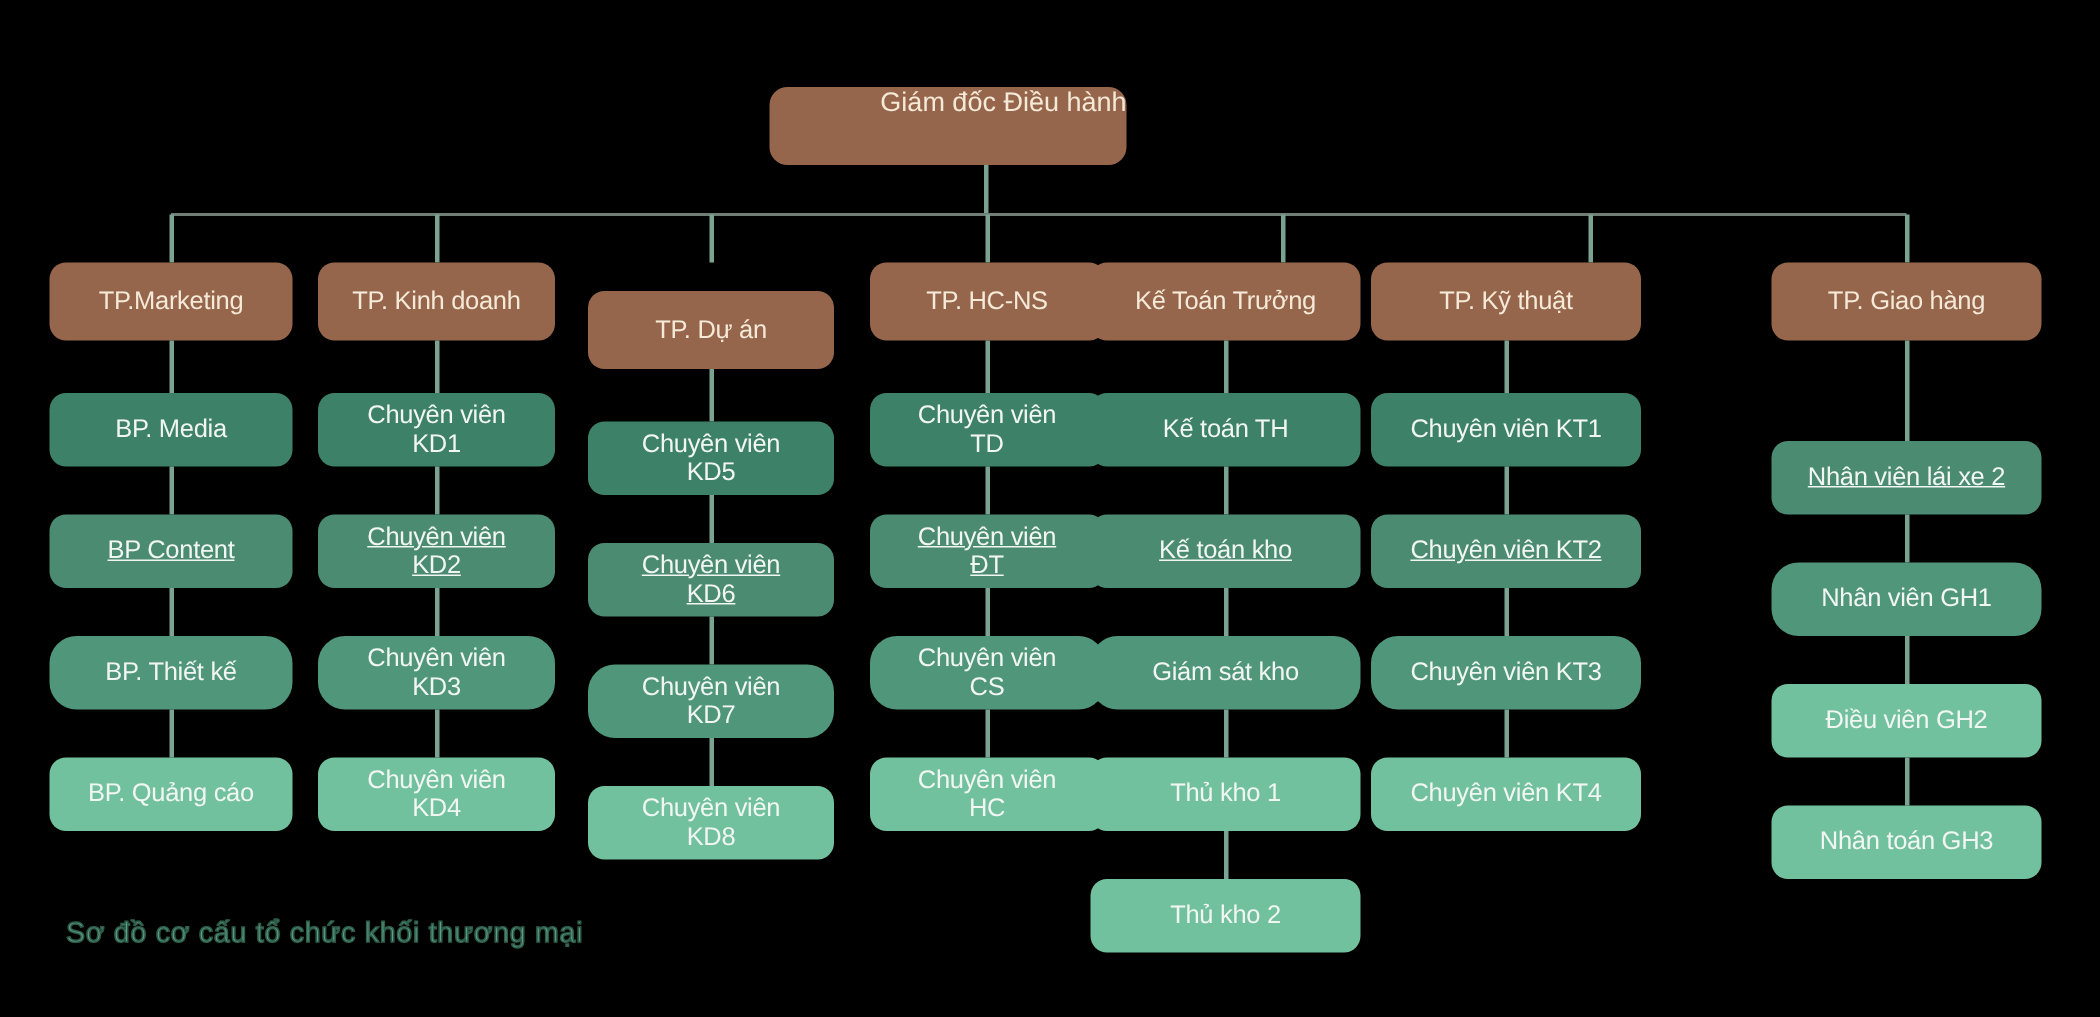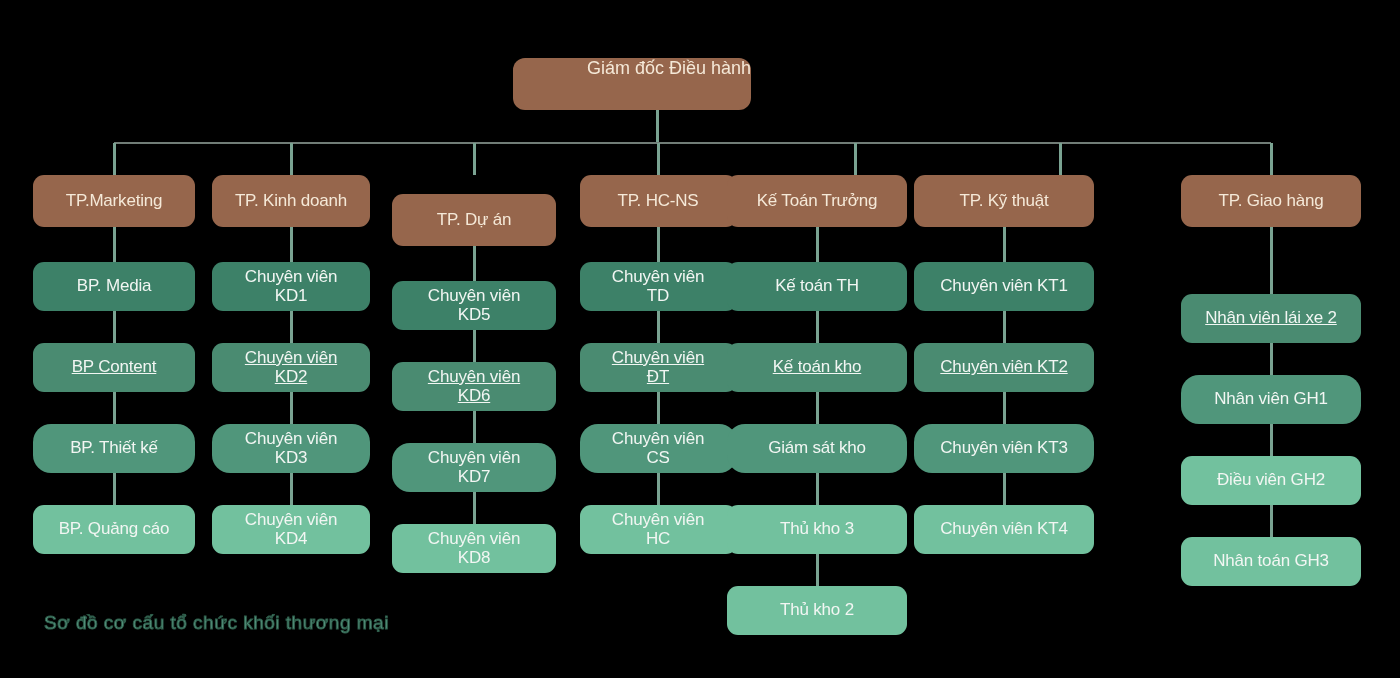--- a/index.html
+++ b/index.html
@@ -124,21 +124,21 @@
       <div class="stem" style="left: 853.5px; top: 143px; height: 32px;"></div>
       <div class="col" style="left: 727px; width: 180px;">
         <div class="node head">Kế Toán Trưởng</div>
         <div class="vlink first"></div>
         <div class="node child lvl0">Kế toán TH</div>
         <div class="vlink"></div>
         <div class="node child lvl1">Kế toán kho</div>
         <div class="vlink"></div>
         <div class="node child lvl2">Giám sát kho</div>
         <div class="vlink"></div>
-        <div class="node child lvl3">Thủ kho 3</div>
+        <div class="node child lvl3">Thủ kho 1</div>
         <div class="vlink"></div>
         <div class="node child lvl3">Thủ kho 2</div>
       </div>
       <div class="stem" style="left: 1058.5px; top: 143px; height: 32px;"></div>
       <div class="col" style="left: 914px; width: 180px;">
         <div class="node head">TP. Kỹ thuật</div>
         <div class="vlink first"></div>
         <div class="node child lvl0">Chuyên viên KT1</div>
         <div class="vlink"></div>
         <div class="node child lvl1">Chuyên viên KT2</div>

